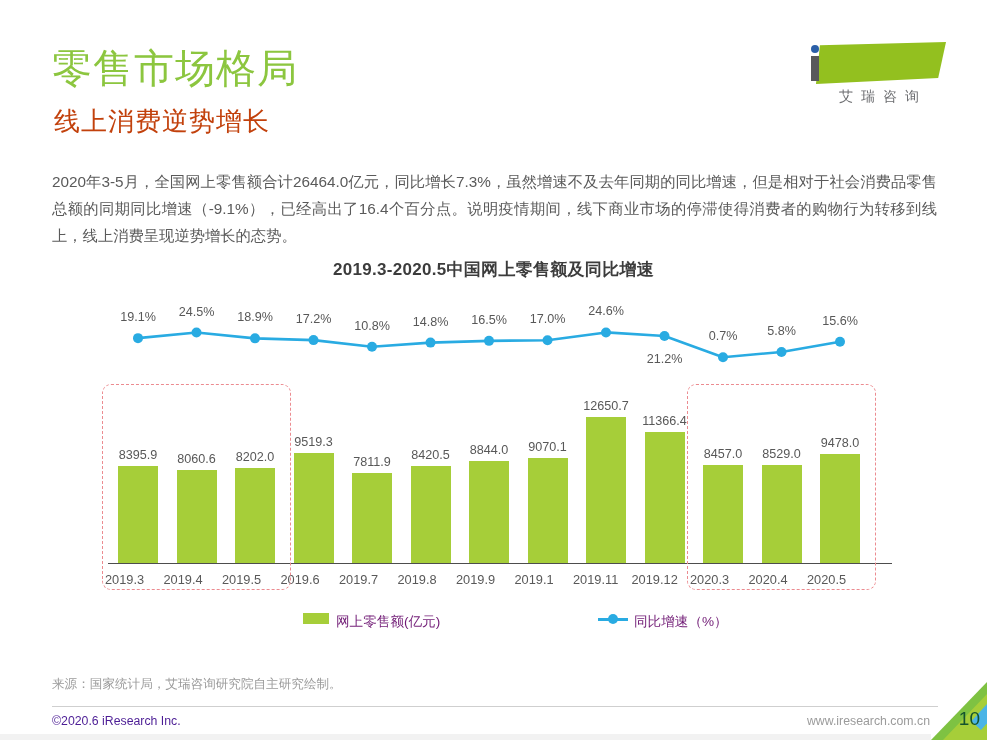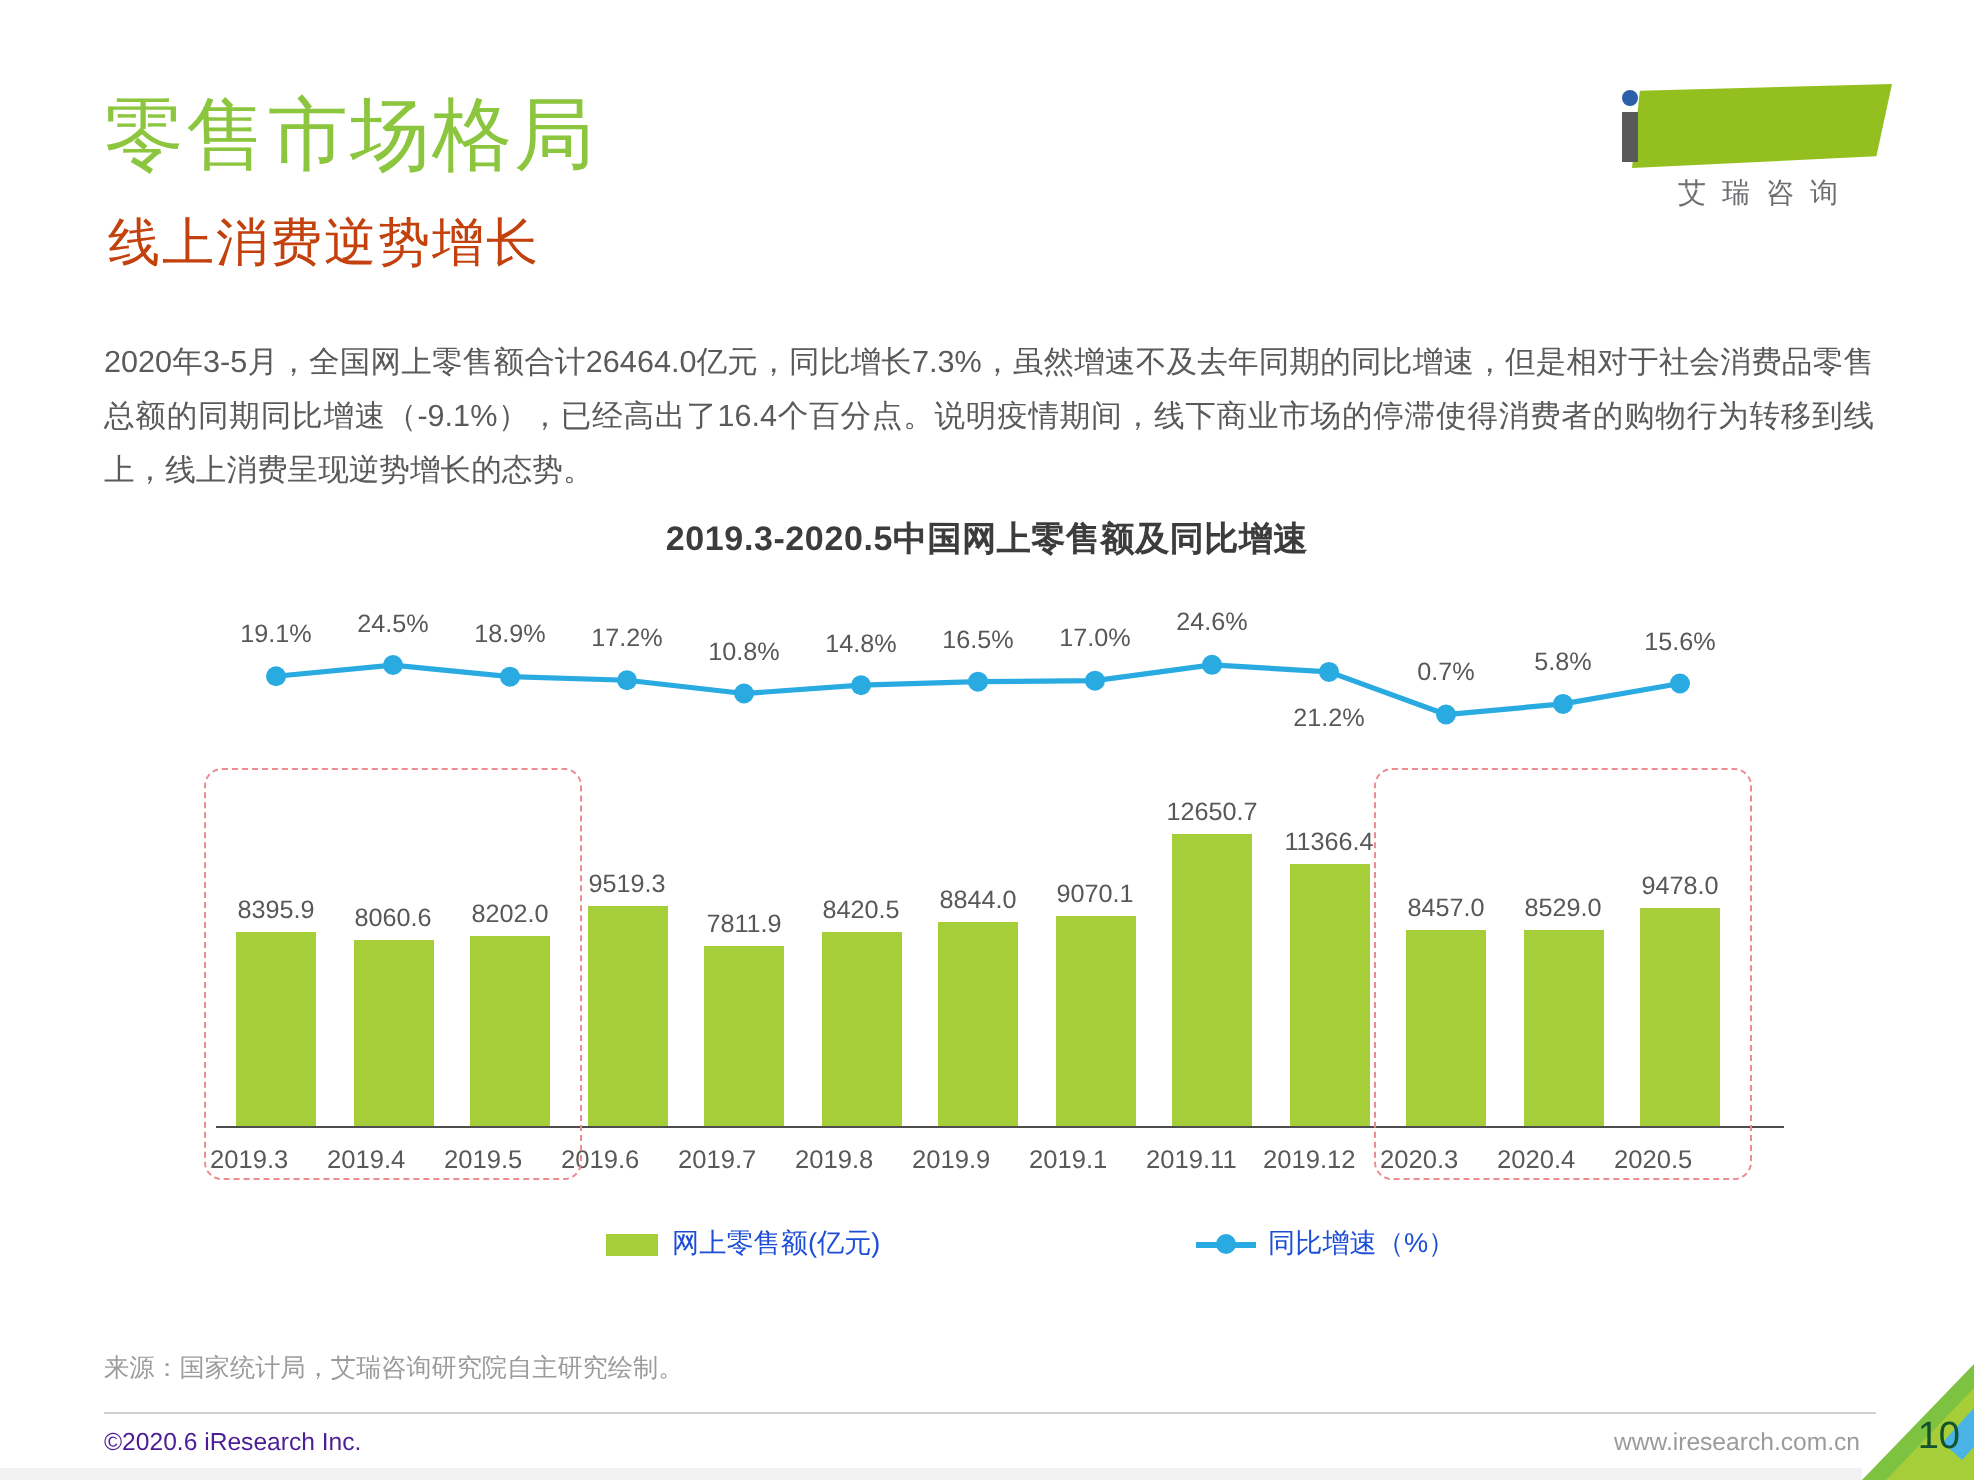--- a/index.html
+++ b/index.html
@@ -215,23 +215,22 @@
   .legend {
     position: absolute;
     top: 613px;
     left: 0;
     width: 987px;
     height: 24px;
   }
   .legend-item {
     position: absolute;
     display: flex;
-    align-items: center;
     font-size: 13.6px;
-    color: #1d4ed8;
+    color: #701a75;
     white-space: nowrap;
   }
   .legend-item.bar-legend { left: 303px; top: 0; }
   .legend-item.line-legend { left: 598px; top: 0; }
   .swatch-bar {
     width: 26px;
     height: 11px;
     background: #a6ce39;
     margin-right: 7px;
   }

